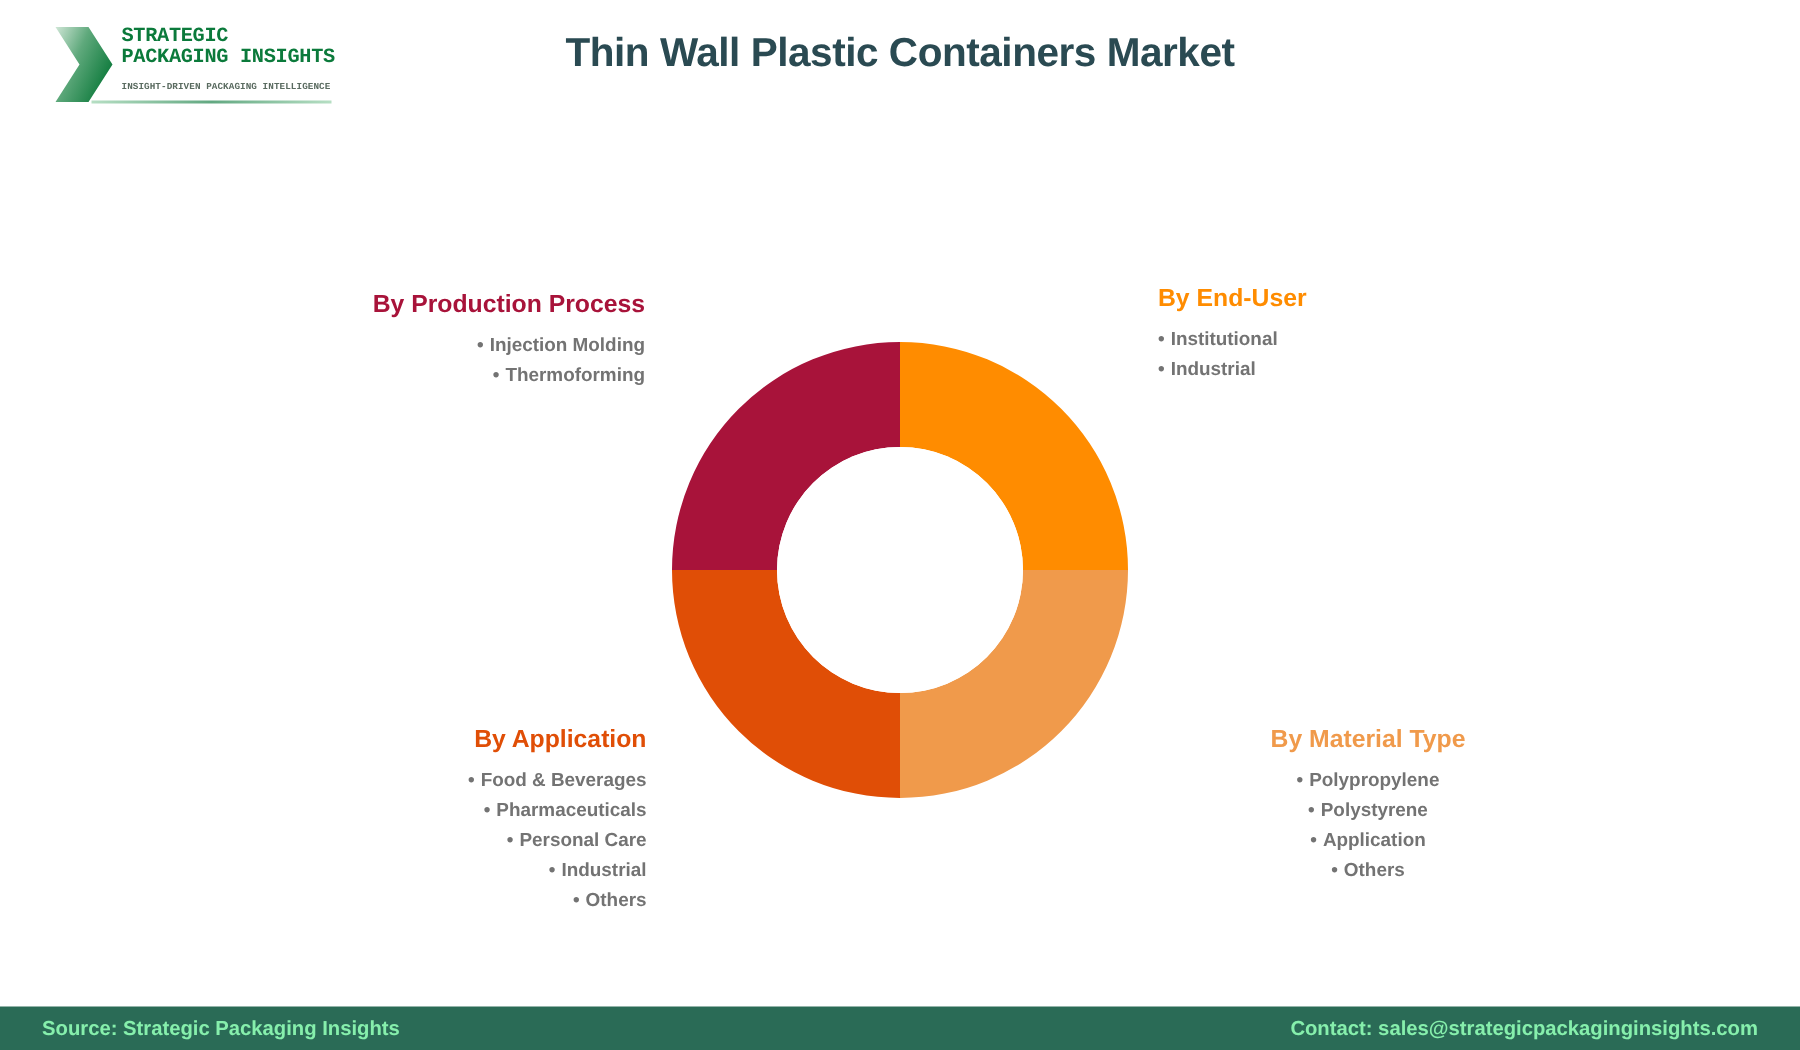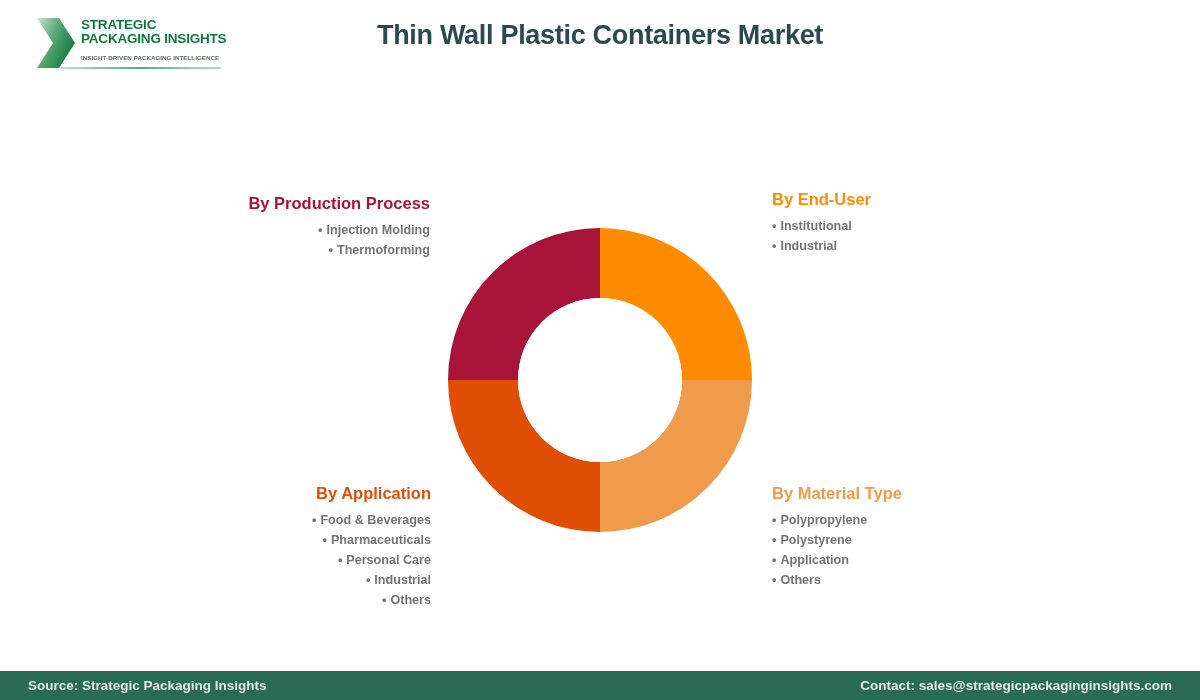--- a/index.html
+++ b/index.html
@@ -5,21 +5,21 @@
   * { margin:0; padding:0; box-sizing:border-box; }
   html, body {
     width:1200px; height:700px;
     background:#ffffff;
     font-family:"Liberation Sans", sans-serif;
     overflow:hidden;
   }
   #canvas { position:relative; width:1200px; height:700px; background:#ffffff; }
 
   
-  .logo { position:absolute; left:33px; top:12px; width:200px; height:64px; }
+  .logo { position:absolute; left:33px; top:12px; width:200px; height:64px;font-family:Liberation Mono, monospace; }
   .logo-mark { position:absolute; left:0; top:4px; width:44px; height:56px; }
   .logo-text { position:absolute; left:48px; top:6px; }
   .logo-line1, .logo-line2 {
     font-size:13.5px; font-weight:bold; color:#0B7A3B;
     letter-spacing:-0.2px; line-height:14px;
   }
   .logo-tag {
     position:absolute; left:48px; top:42px;
     font-size:6.2px; font-weight:bold; color:#5A6B60;
     letter-spacing:0.05px; white-space:nowrap;
@@ -50,30 +50,30 @@
     line-height:20px; white-space:nowrap;
   }
   .group li .b { margin-right:4px; }
 
   .g-left { text-align:right; }
   .g-right { text-align:left; }
 
   #grp-production { left:160px; top:192px; width:270px; }
   #grp-enduser    { left:772px; top:188px; width:280px; }
   #grp-application{ left:150px; top:482px; width:281px; }
-  #grp-material   { left:772px; top:482px; width:280px; }
+  #grp-material   { left:772px; top:482px; width:280px;text-align:center; }
 
   
   .footer {
     position:absolute; left:0; bottom:0; width:1200px; height:29px;
     background:#2A6B56;
     display:flex; align-items:center; justify-content:space-between;
     padding:0 28px;
   }
-  .footer div { font-size:13.5px; font-weight:bold; color:#e5e5e5; }
+  .footer div { font-size:13.5px; font-weight:bold; color:#86efac; }
 </style>
 </head>
 <body>
 
 <div id="canvas">
 
   <div class="logo">
     <svg class="logo-mark" viewBox="0 0 44 56">
       <defs>
         <linearGradient id="chevGrad" x1="0" y1="0" x2="1" y2="0.6">

